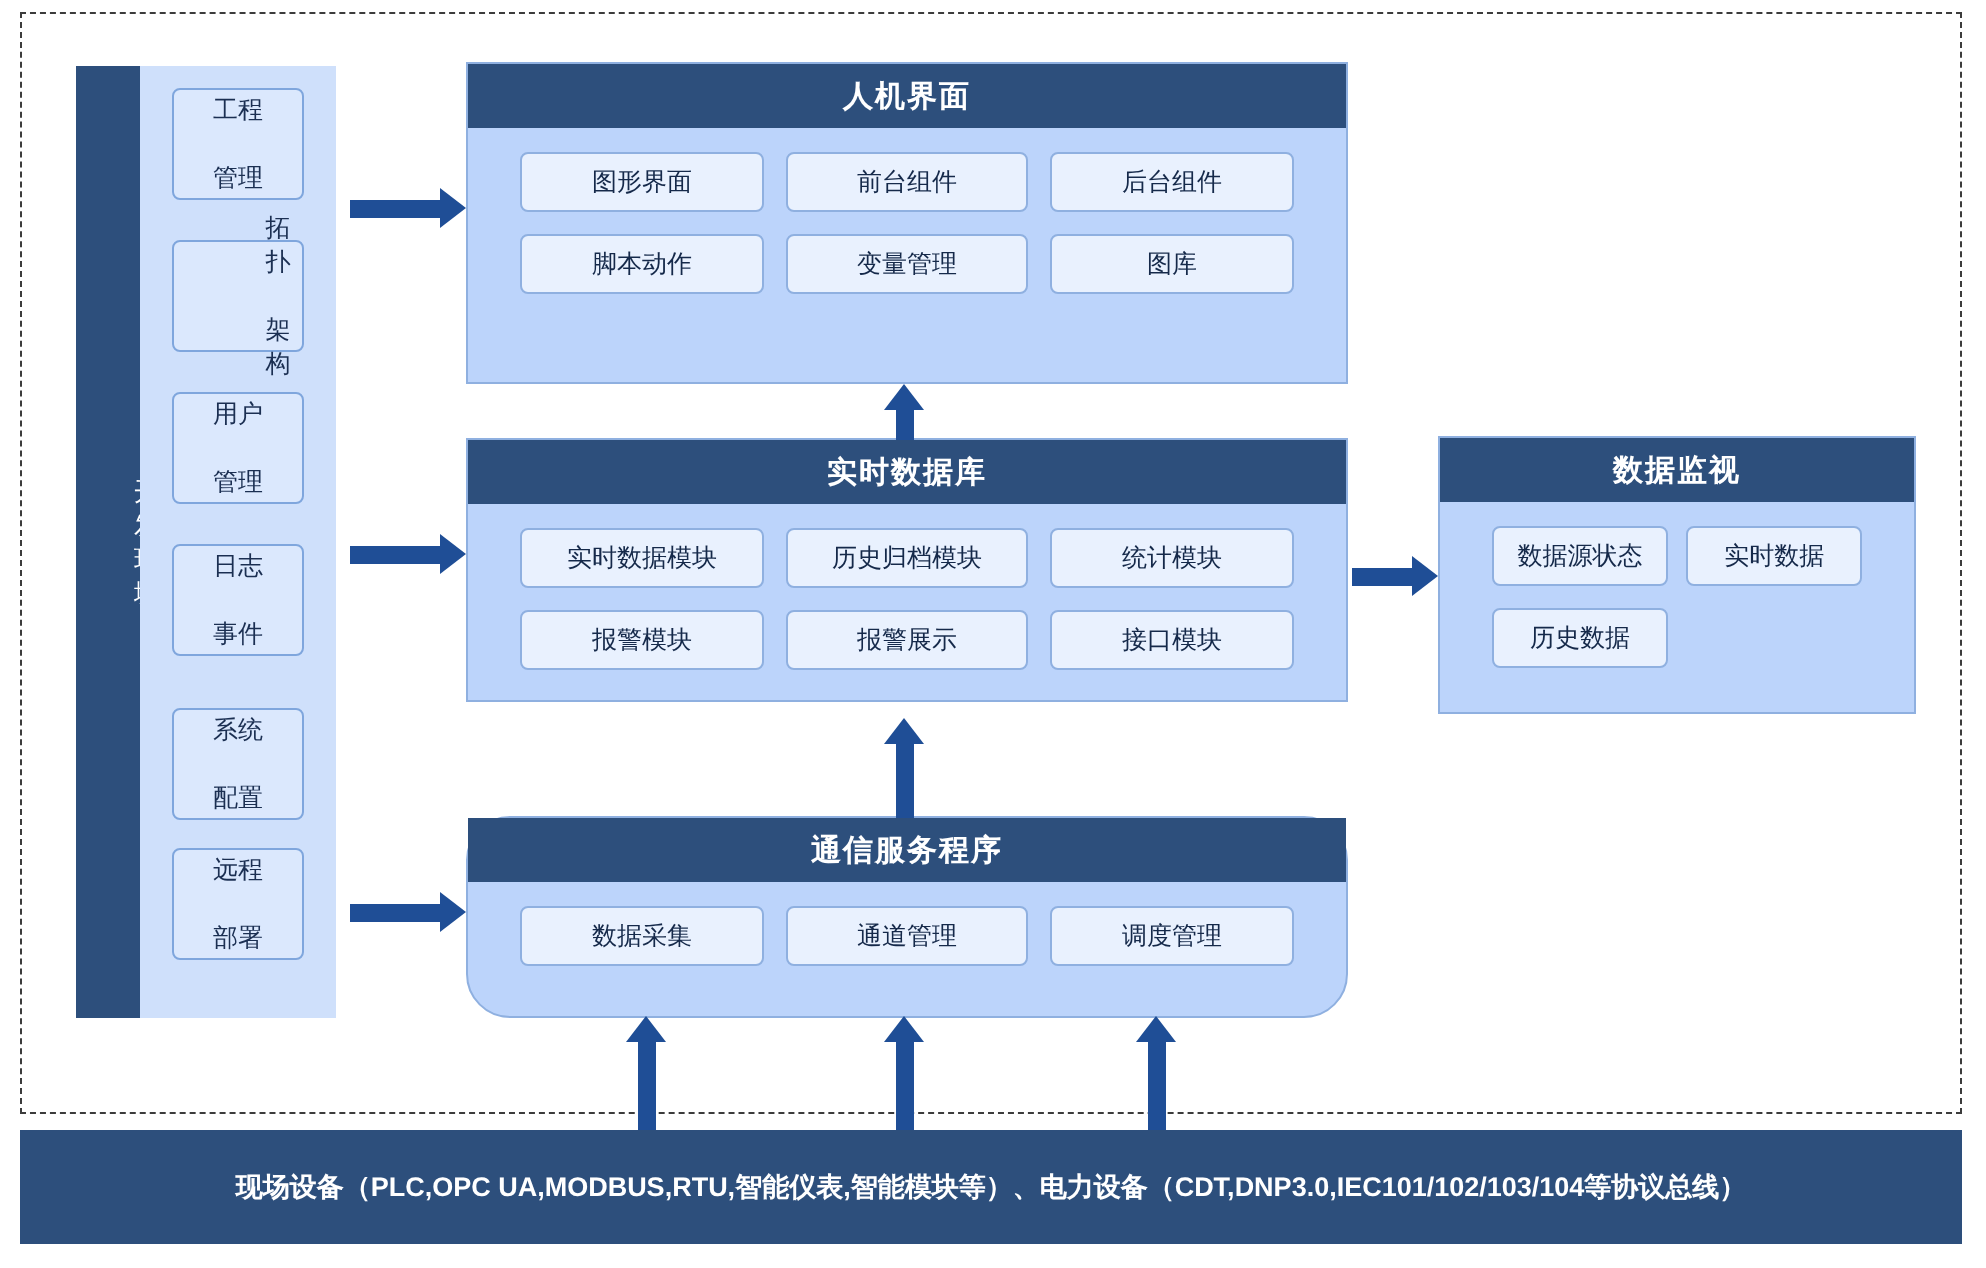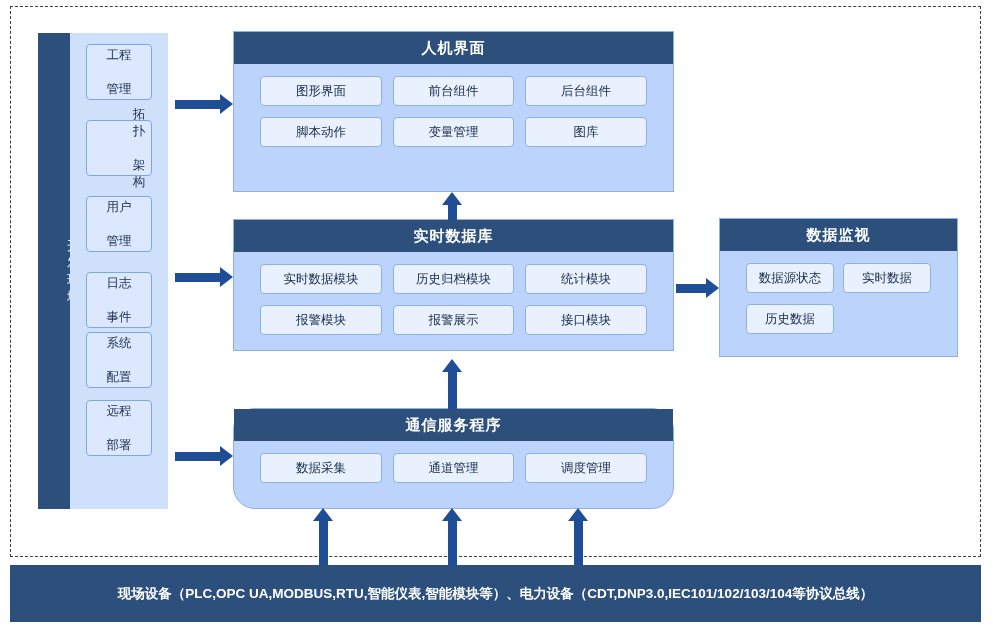--- a/index.html
+++ b/index.html
@@ -155,27 +155,27 @@
       <span>用户</span><br>
       <span>管理</span>
     </span>
   </div>
   <div class="dev-item" style="top:272px;">
     <span>
       <span>日志</span><br>
       <span>事件</span>
     </span>
   </div>
-  <div class="dev-item" style="top:332px;">
+  <div class="dev-item" style="top:354px;">
     <span>
       <span>系统</span><br>
       <span>配置</span>
     </span>
   </div>
-  <div class="dev-item" style="top:400px;">
+  <div class="dev-item" style="top:424px;">
     <span>
       <span>远程</span><br>
       <span>部署</span>
     </span>
   </div>
 
   <div class="panel" id="hmi">
     <div class="panel-head">人机界面</div>
     <div class="panel-body">
       <div class="chip">图形界面</div>

